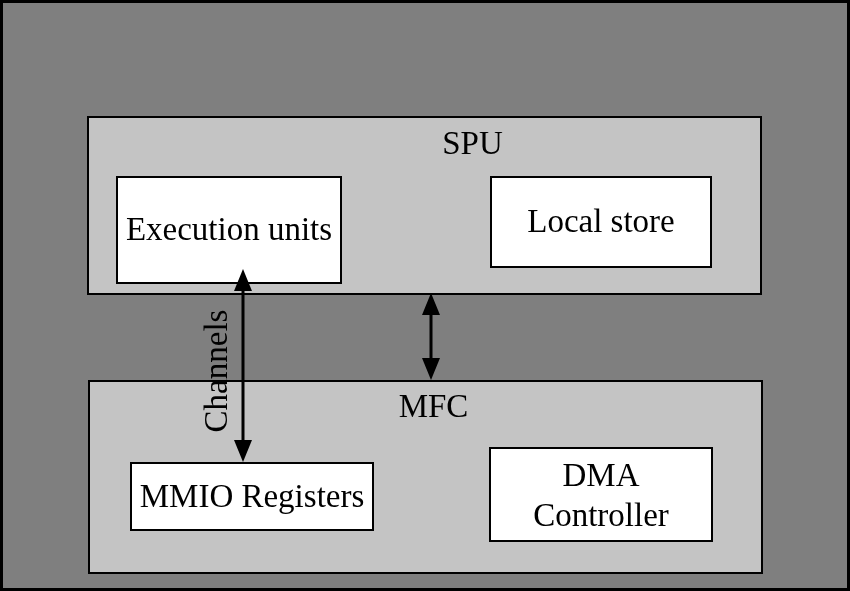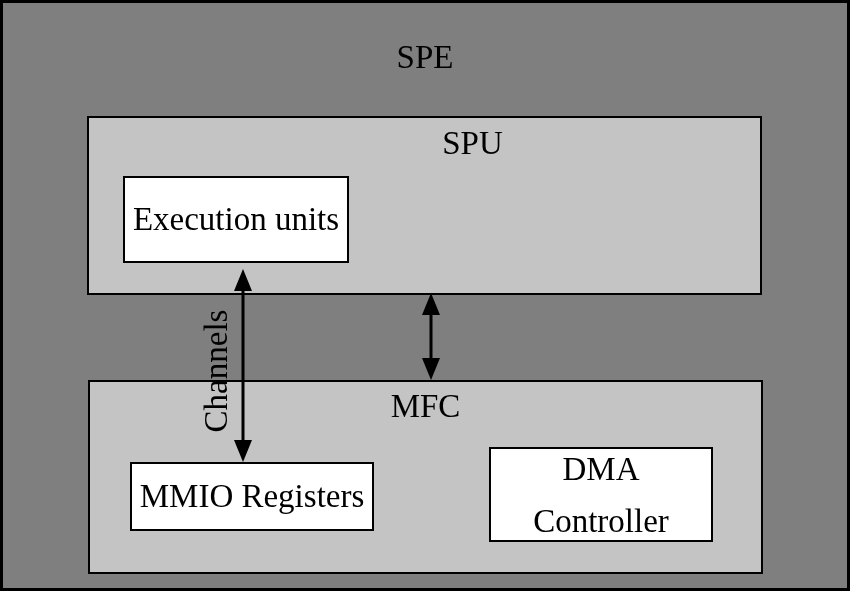--- a/index.html
+++ b/index.html
@@ -35,37 +35,37 @@
     border: 2px solid #000000;
     background: #ffffff;
     box-sizing: border-box;
     display: flex;
     align-items: center;
     justify-content: center;
     font-size: 33px;
     line-height: 1.2;
     text-align: center;
   }
-  .exec-box  { left: 123px; top: 176px; width: 226px; height: 87px; }
+  .exec-box  { left: 116px; top: 176px; width: 226px; height: 108px; }
   .local-box { left: 490px; top: 176px; width: 222px; height: 92px; }
   .mmio-box  { left: 130px; top: 462px; width: 244px; height: 69px; white-space: nowrap; }
   .dma-box   { left: 489px; top: 447px; width: 224px; height: 95px; }
   .dma-box .wrap-constrain {
     max-width: 170px;
-    line-height: 52px;
+    line-height: 40px;
   }
   .zone-label {
     position: absolute;
     text-align: center;
     font-size: 33px;
     line-height: 1;
   }
   .spe-label { left: 0;    top: 41px;  width: 850px; }
   .spu-label { left: 87px;  top: 127px; width: 675px; padding-left: 48px; }
-  .mfc-label { left: 88px;  top: 390px; width: 675px; }
+  .mfc-label { left: 88px;  top: 390px; width: 675px; padding-left: 8px; }
   .channels-label {
     position: absolute;
     left: 136px;
     top: 353px;
     width: 160px;
     height: 36px;
     display: flex;
     align-items: center;
     justify-content: center;
     font-size: 33px;
@@ -88,29 +88,31 @@
     stroke: none;
   }
 </style>
 </head>
 <body>
 
 <div class="canvas">
 
   <div class="outer-box"></div>
 
-  <div class="zone-label spe-label">SPE</div>
 
   <div class="group-box spu-box"></div>
   <div class="zone-label spu-label">SPU</div>
 
   <div class="white-box exec-box">
     <span>Execution units</span>
   </div>
 
+  <div class="white-box local-box">
+    <span>Local store</span>
+  </div>
 
   <div class="group-box mfc-box"></div>
   <div class="zone-label mfc-label">MFC</div>
 
   <div class="white-box mmio-box">
     <span>MMIO Registers</span>
   </div>
 
   <div class="white-box dma-box">
     <span class="wrap-constrain">DMA Controller</span>

